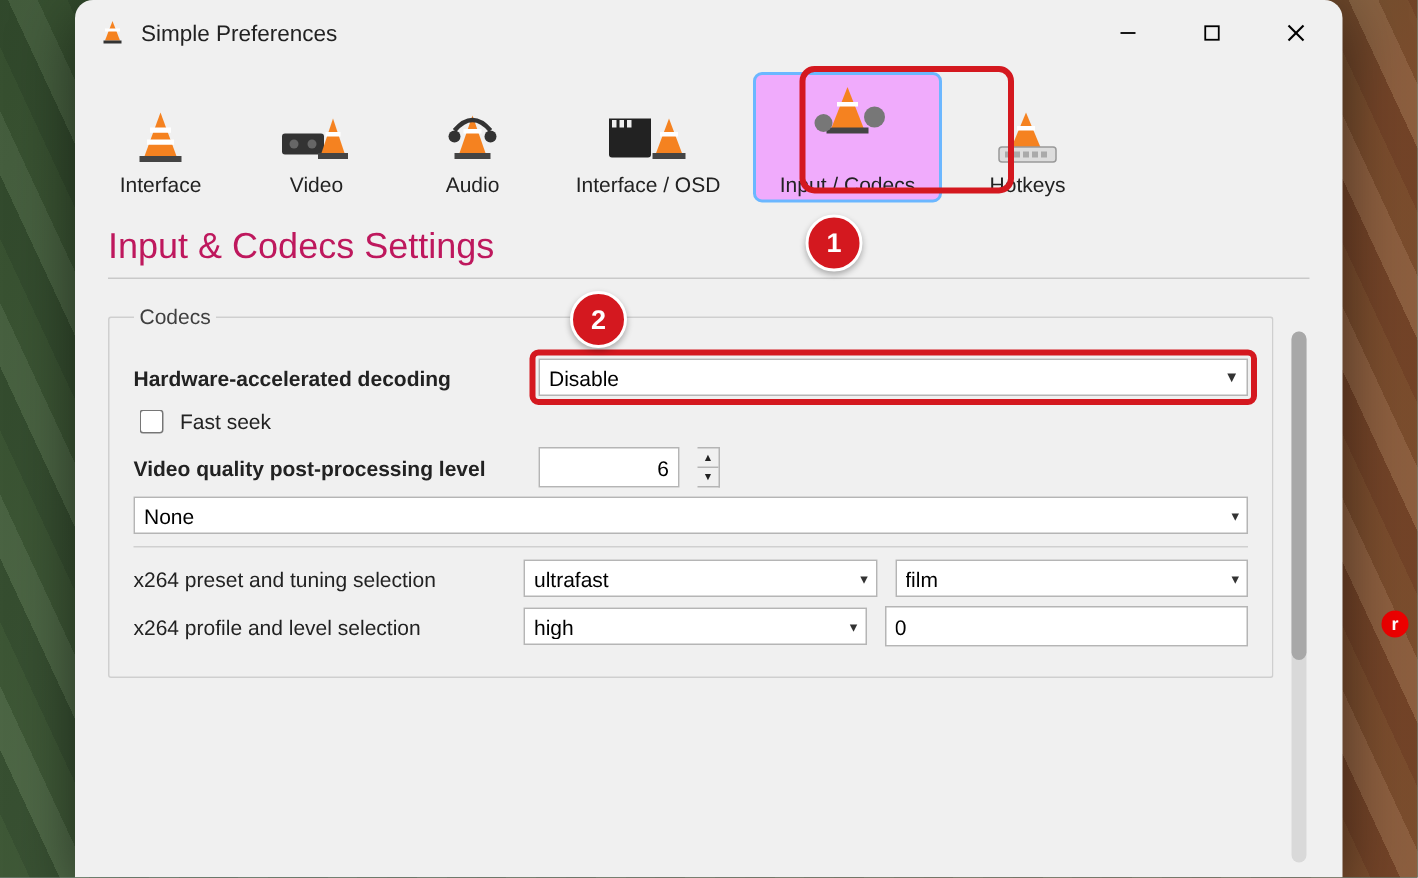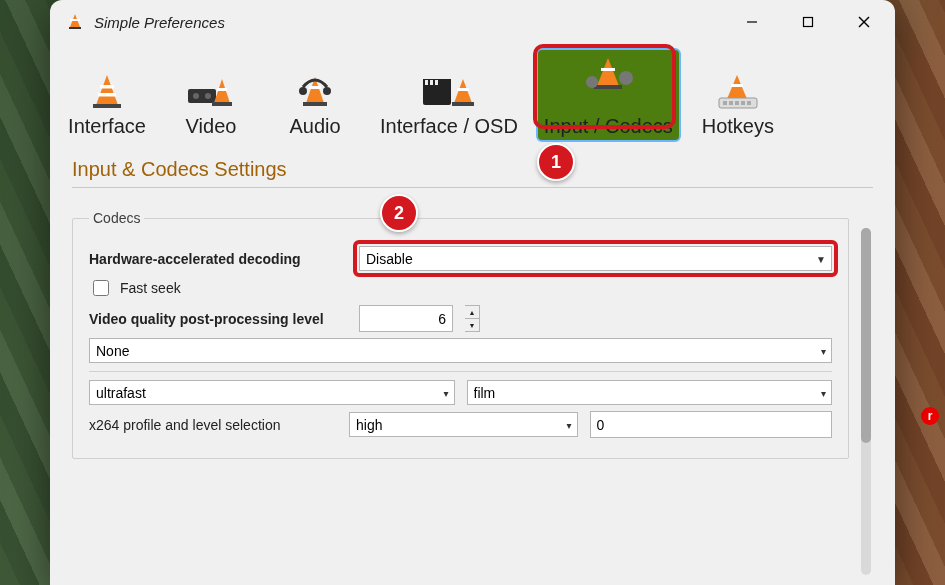--- a/index.html
+++ b/index.html
@@ -17,53 +17,52 @@
   .window{
     position:absolute;left:50px;top:0;width:845px;height:585px;
     background:#f0f0f0;
     border-radius:12px 12px 0 0;
     box-shadow:0 10px 40px rgba(0,0,0,.5);
     display:flex;flex-direction:column;
   }
   .titlebar{
     height:44px;display:flex;align-items:center;gap:10px;
     padding:0 8px 0 16px;
-    font-style:italic;
   }
   .app-icon{display:flex;align-items:center;}
   .title{font-size:15px;}
   .titlebar-spacer{flex:1;}
   .winbtn{
     width:46px;height:32px;display:flex;align-items:center;justify-content:center;
     border:none;background:none;font-size:14px;cursor:pointer;
   }
   
   .cats{display:flex;gap:10px;padding:4px 10px 0 10px;align-items:flex-end;}
   .cat{
     display:flex;flex-direction:column;align-items:center;gap:4px;
     padding:4px 6px 2px 6px;border-radius:6px;border:2px solid transparent;
     min-width:78px;
     cursor:pointer;
-    font-size:20px;
+    font-size:14px;
   }
   .cat-icon{width:56px;height:40px;display:flex;align-items:flex-end;justify-content:center;}
   .cat-selected{
-    background:#4d7c0f;border:2px solid #6bb7ff;gap:21px;
+    background:#f0abfc;border:2px solid #6bb7ff;gap:21px;
   }
   
   .cat-callout{
     position:absolute;
     border:4px solid #d4181f;border-radius:10px;
     left:483px;top:44px;width:135px;height:77px;
     pointer-events:none;
   }
   
   .body{padding:4px 22px 0 22px;flex:1;overflow:hidden;position:relative;}
   h1.section{
-    font-weight:400;font-size:20px;margin:12px 0 6px 0;color:#a16207;
+    font-weight:400;font-size:24px;margin:12px 0 6px 0;color:#be185d;
   }
   .hr{height:1px;background:#c9c9c9;margin-bottom:14px;}
   .scroll{
     position:absolute;left:22px;right:46px;top:68px;bottom:0;overflow:hidden;
   }
   .scrollbar{
     position:absolute;right:24px;top:86px;bottom:10px;width:10px;border-radius:6px;background:#d9d9d9;
   }
   .scrollbar-thumb{
     position:absolute;left:0;right:0;top:0;height:62%;background:#a8a8a8;border-radius:6px;
@@ -267,20 +266,21 @@
           <div class="row">
             <div class="sel-wrap grow">
               <select class="sel grow"><option>None</option></select>
               <span class="caret">▾</span>
             </div>
           </div>
 
           <div class="sep"></div>
 
           <div class="row2">
+            <span class="lbl-narrow">x264 preset and tuning selection</span>
             <div class="sel-wrap" style="flex:1">
               <select class="sel grow"><option>ultrafast</option></select>
               <span class="caret">▾</span>
             </div>
             <div class="sel-wrap" style="flex:1">
               <select class="sel grow"><option>film</option></select>
               <span class="caret">▾</span>
             </div>
           </div>
 

